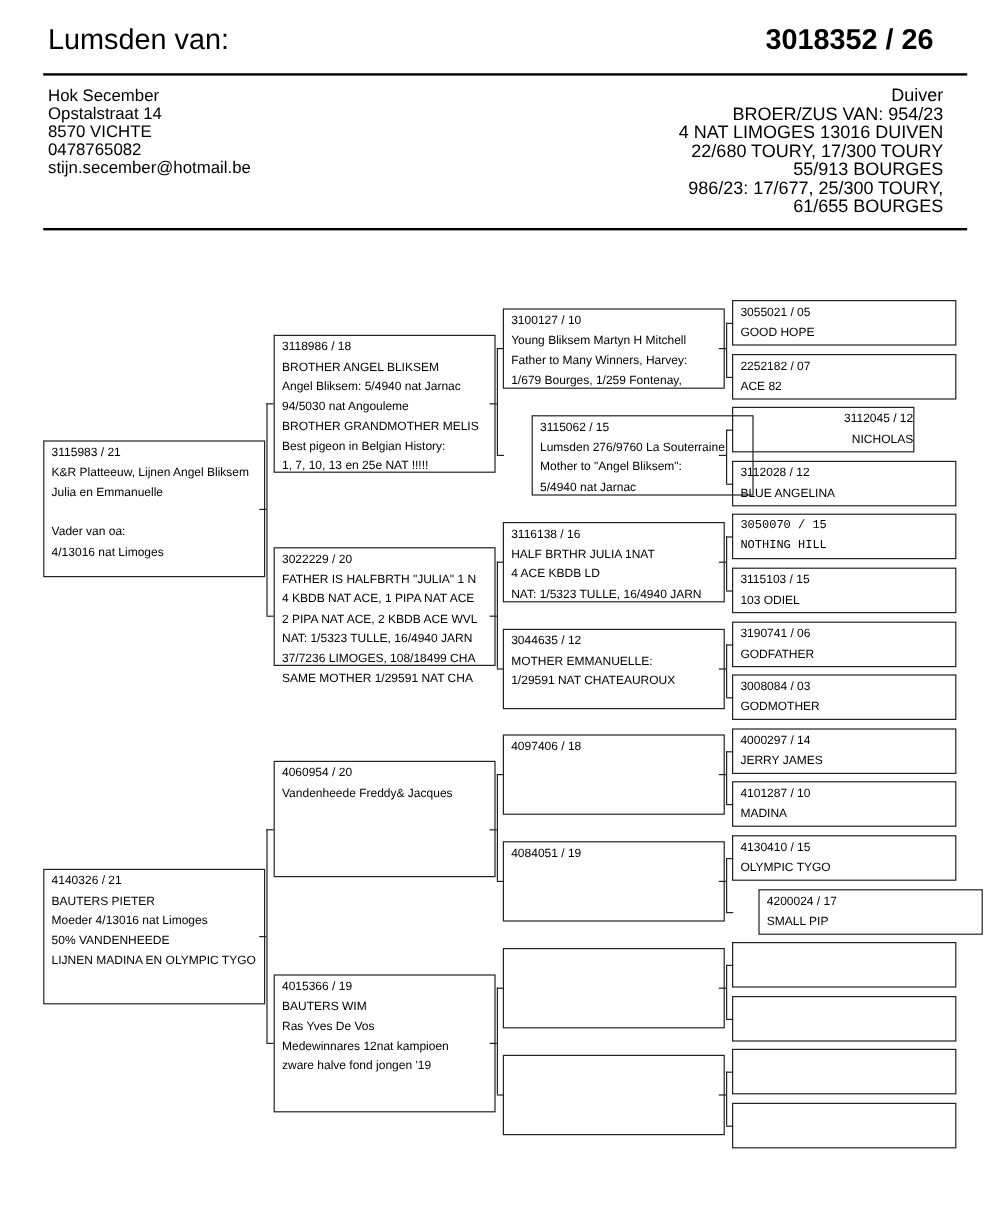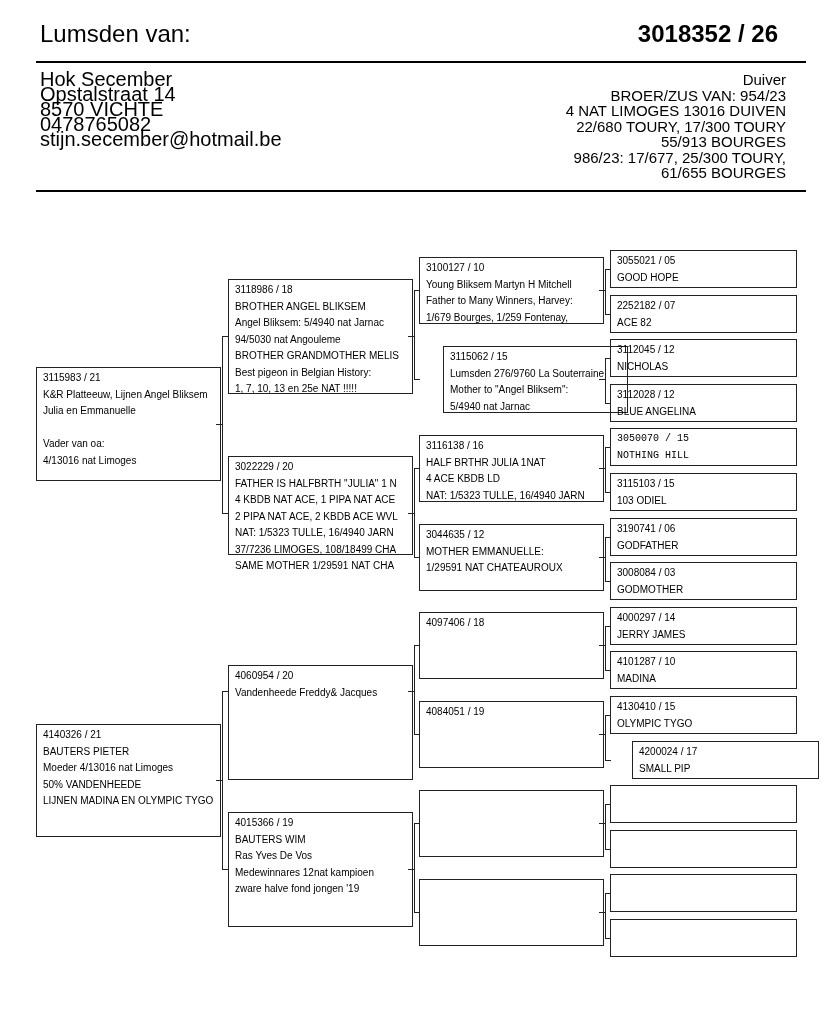--- a/index.html
+++ b/index.html
@@ -1,20 +1,20 @@
 <!DOCTYPE html>
 <html><head>
 <meta charset="utf-8">
 <style>
   html, body { margin:0; padding:0; background:#ffffff; }
   body { width:840px; height:1026px; position:relative; overflow:hidden; font-family:"Liberation Sans", sans-serif; color:#000; }
   .title { position:absolute; left:40px; top:20px; font-size:24px; }
   .ring { position:absolute; right:62px; top:20px; font-size:24px;font-weight:bold; }
   .rule { position:absolute; left:36px; width:770px; height:2px; background:#000; }
-  .owner { position:absolute; left:40px; top:72px; font-size:20px; line-height:15px; }
+  .owner { position:absolute; left:40px; top:72px; font-size:14px; line-height:15px; }
   .owner div, .info div { white-space:nowrap; }
   .info { position:absolute; right:54px; top:72px; font-size:15px; line-height:15.5px; text-align:right; }
   .box { position:absolute; border:1.5px solid #222; box-sizing:border-box; background:transparent; font-size:10px; line-height:16.5px; padding:2px 0 0 6px; white-space:nowrap; overflow:visible; }
   .box .ln { display:block; }
   .line { position:absolute; background:#222; }
 </style>
 </head>
 <body>
 
 <div class="title">Lumsden van:</div>
@@ -67,21 +67,21 @@
     </div>
     <div class="box" style="left: 228px; top: 456px; width: 185px; height: 99px;">
       <span class="ln">3022229 / 20</span>
       <span class="ln">FATHER IS HALFBRTH "JULIA" 1 N</span>
       <span class="ln">4 KBDB NAT ACE, 1 PIPA NAT ACE</span>
       <span class="ln">2 PIPA NAT ACE, 2 KBDB ACE WVL</span>
       <span class="ln">NAT: 1/5323 TULLE, 16/4940 JARN</span>
       <span class="ln">37/7236 LIMOGES, 108/18499 CHA</span>
       <span class="ln">SAME MOTHER 1/29591 NAT CHA</span>
     </div>
-    <div class="box" style="left: 228px; top: 634px; width: 185px; height: 115px; margin-top: 31px;">
+    <div class="box" style="left: 228px; top: 634px; width: 185px; height: 97px;">
       <span class="ln">4060954 / 20</span>
       <span class="ln">Vandenheede Freddy&amp; Jacques</span>
     </div>
     <div class="box" style="left: 228px; top: 812px; width: 185px; height: 115px;">
       <span class="ln">4015366 / 19</span>
       <span class="ln">BAUTERS WIM</span>
       <span class="ln">Ras Yves De Vos</span>
       <span class="ln">Medewinnares 12nat kampioen</span>
       <span class="ln">zware halve fond jongen '19</span>
     </div>
@@ -117,21 +117,21 @@
     <div class="box" style="left: 419px; top: 790px; width: 185px; height: 67px;"></div>
     <div class="box" style="left: 419px; top: 879px; width: 185px; height: 67px;"></div>
     <div class="box" style="left: 610px; top: 250px; width: 187px; height: 38px;">
       <span class="ln">3055021 / 05</span>
       <span class="ln">GOOD HOPE</span>
     </div>
     <div class="box" style="left: 610px; top: 295px; width: 187px; height: 38px;">
       <span class="ln">2252182 / 07</span>
       <span class="ln">ACE 82</span>
     </div>
-    <div class="box" style="left: 610px; top: 339px; width: 187px; height: 38px;">
+    <div class="box" style="left: 610px; top: 339px; width: 152px; height: 38px; text-align: right;">
       <span class="ln">3112045 / 12</span>
       <span class="ln">NICHOLAS</span>
     </div>
     <div class="box" style="left: 610px; top: 384px; width: 187px; height: 38px;">
       <span class="ln">3112028 / 12</span>
       <span class="ln">BLUE ANGELINA</span>
     </div>
     <div class="box" style="left: 610px; top: 428px; width: 187px; height: 38px; font-family: Liberation Mono, monospace;">
       <span class="ln">3050070 / 15</span>
       <span class="ln">NOTHING HILL</span>

